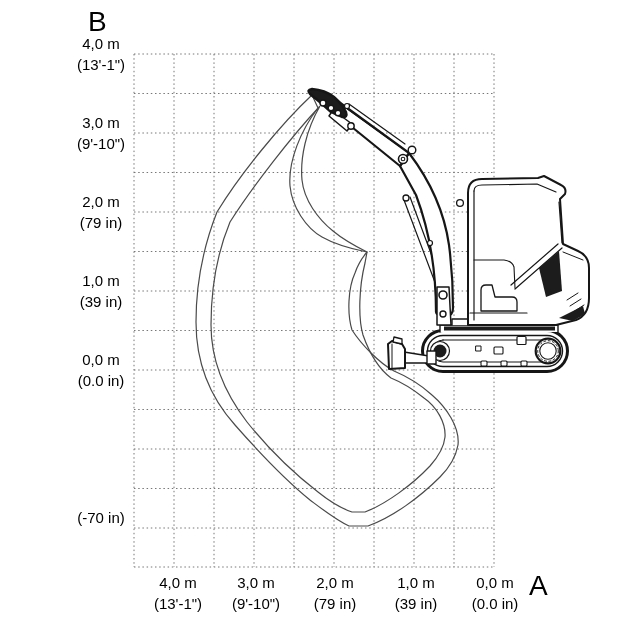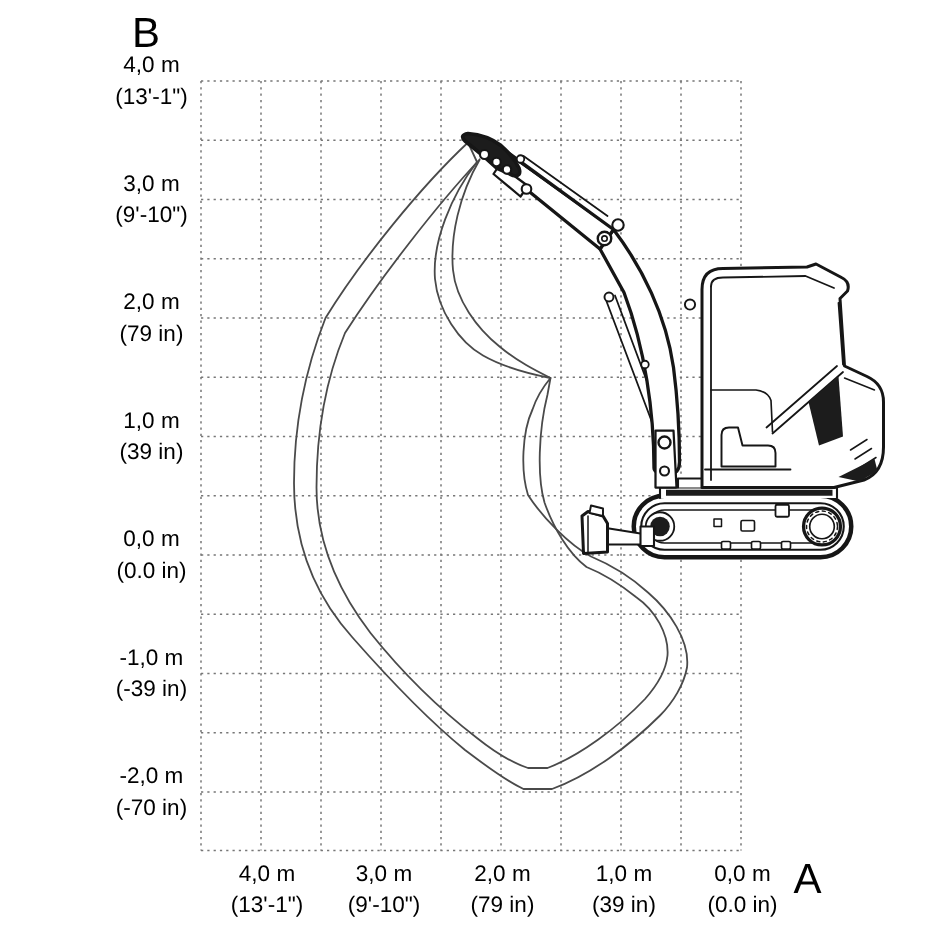--- a/index.html
+++ b/index.html
@@ -190,26 +190,21 @@
       <div>(79 in)</div>
     </div>
   <div class="ylab" style="left:36px;top:270px;">
     <div>1,0 m</div>
       <div>(39 in)</div>
     </div>
   <div class="ylab" style="left:36px;top:349px;">
     <div>0,0 m</div>
       <div>(0.0 in)</div>
     </div>
-  <div class="ylab" style="left:36px;top:428px;">
-    <div>-1,0 m</div>
-      <div>(-39 in)</div>
-    </div>
   <div class="ylab" style="left:36px;top:507px;">
-    <div>-2,0 m</div>
       <div>(-70 in)</div>
     </div>
 
   <div class="xlab" style="left:118px;top:572px;">
     <div>4,0 m</div>
       <div>(13'-1")</div>
     </div>
   <div class="xlab" style="left:196px;top:572px;">
     <div>3,0 m</div>
       <div>(9'-10")</div>

